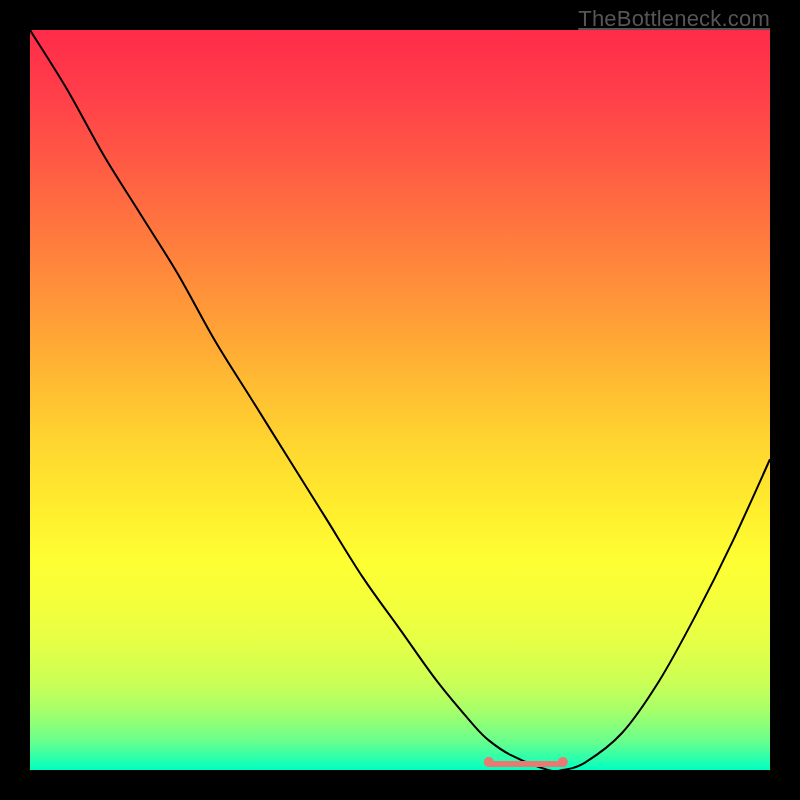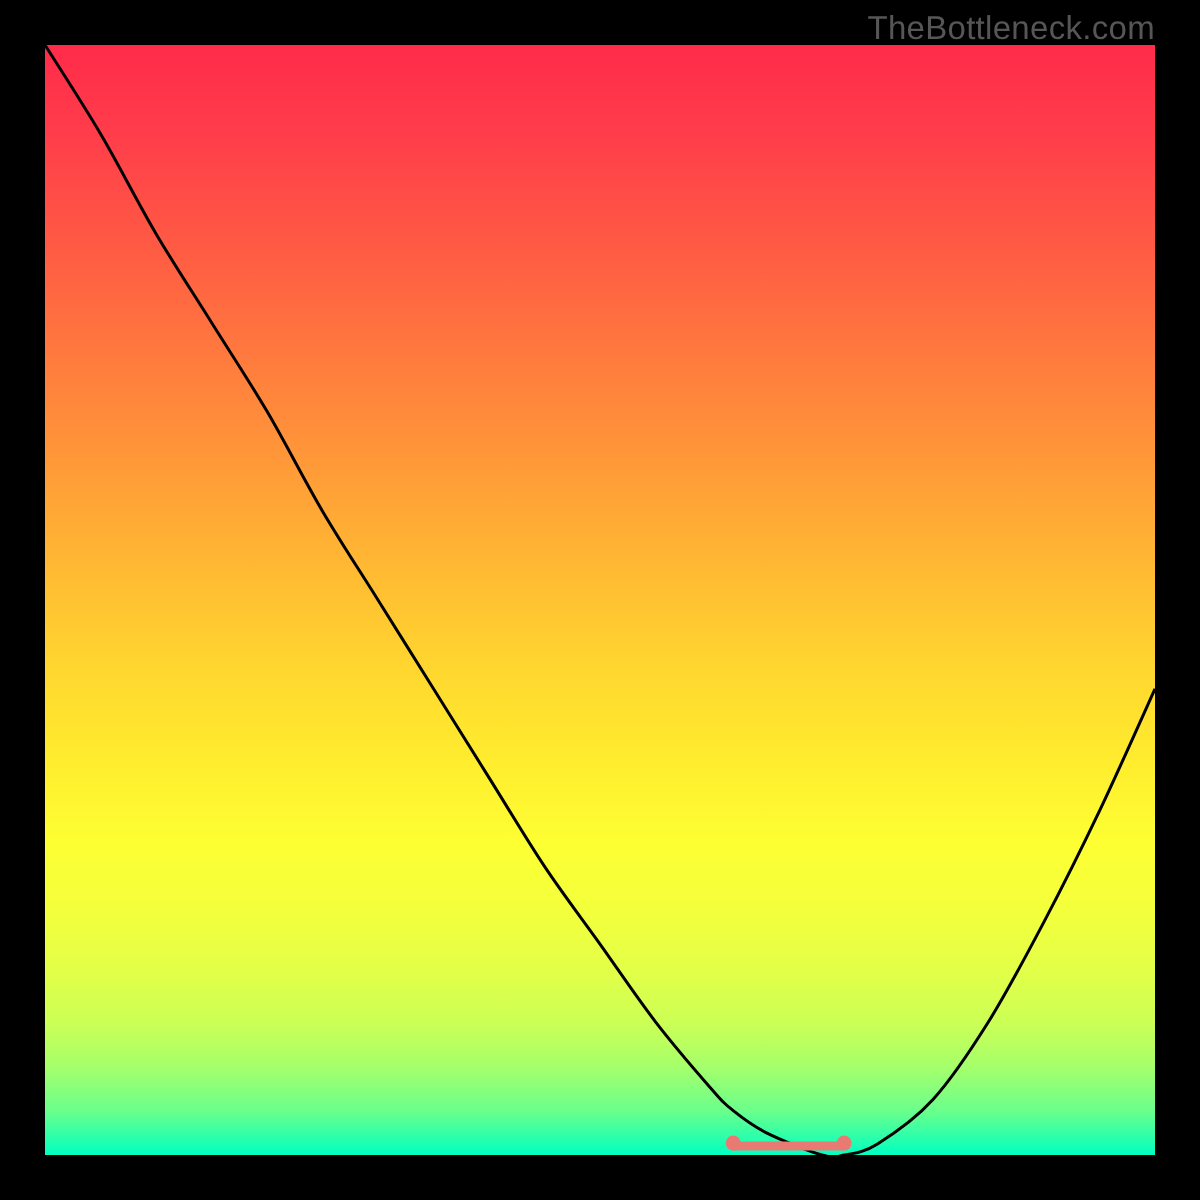--- a/index.html
+++ b/index.html
@@ -32,20 +32,21 @@
   }
   .watermark {
     position: absolute;
     top: 6px;
     right: 30px;
     font-family: Arial, Helvetica, sans-serif;
     font-size: 22px;
     font-weight: 500;
     color: #565656;
     letter-spacing: 0.2px;
+    text-decoration: underline;
   }
   svg.curve { position: absolute; left: 0; top: 0; width: 740px; height: 740px; }
   .curve-path { fill: none; stroke: #000; stroke-width: 2; }
   .dot { fill: #e97a73; }
   .flat-seg { stroke: #e97a73; stroke-width: 6; stroke-linecap: round; fill: none; }
 </style>
 </head>
 <body>
 
 <div class="container">

